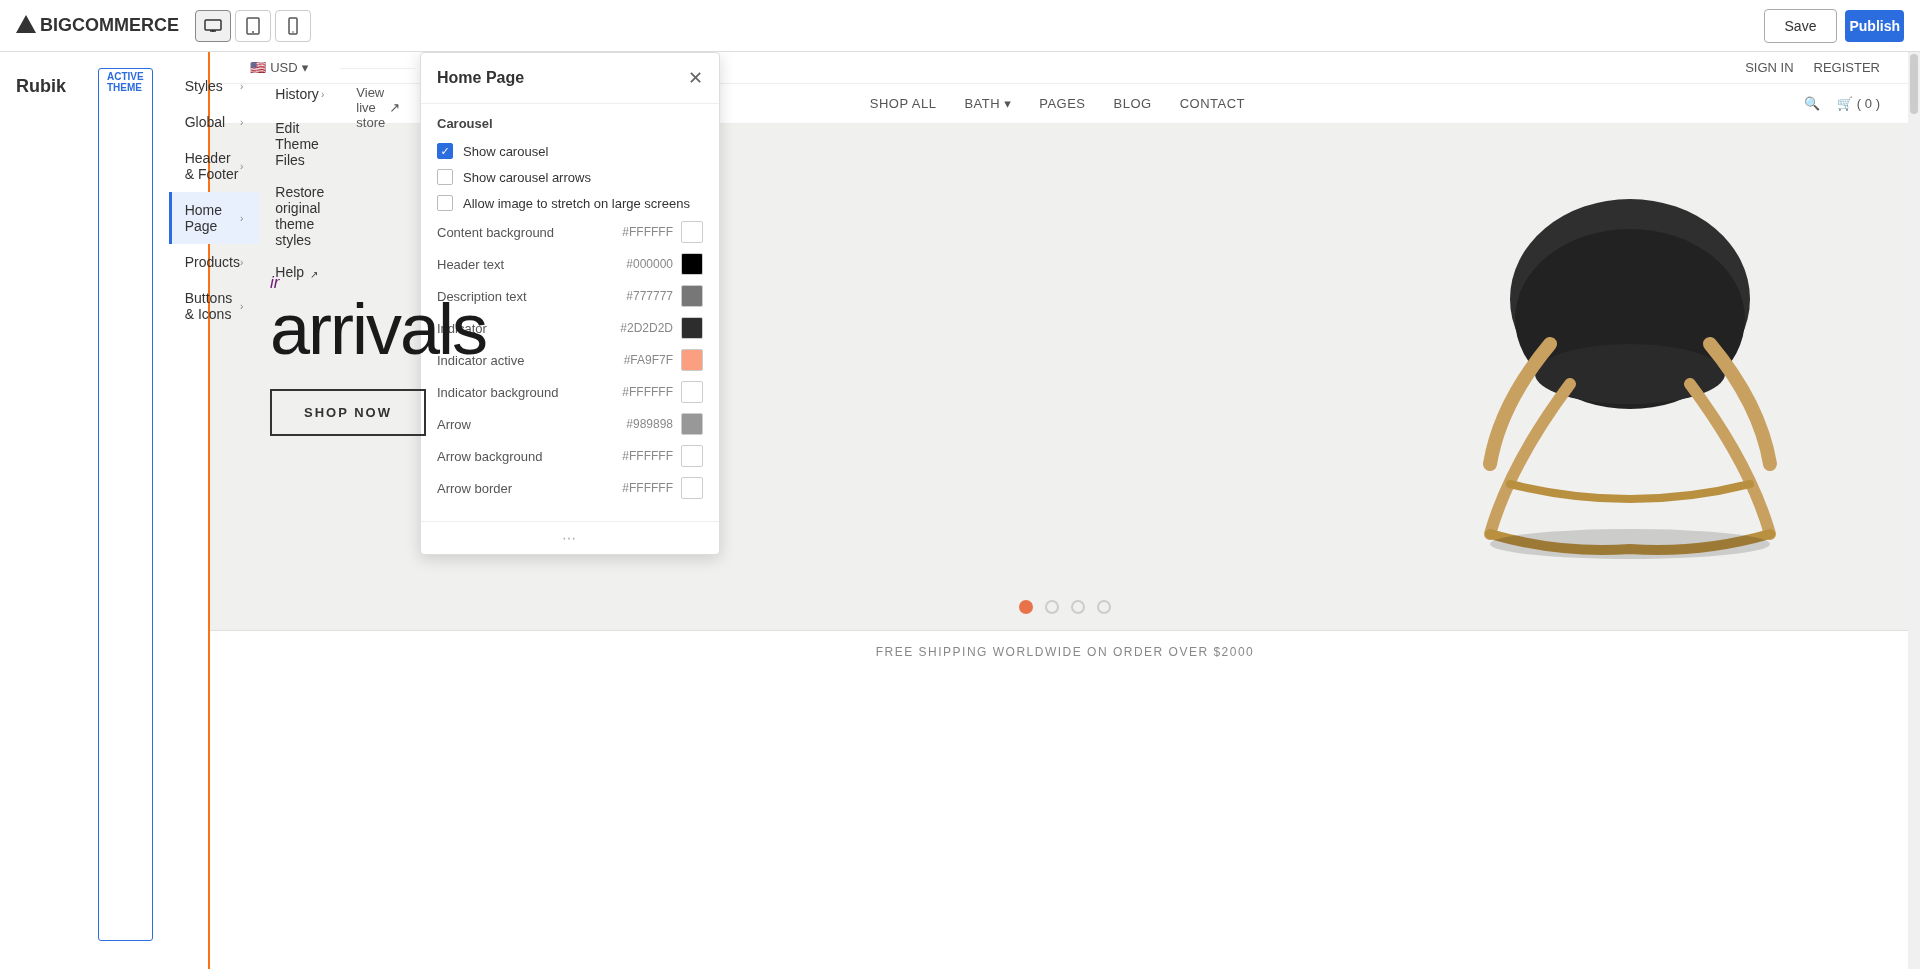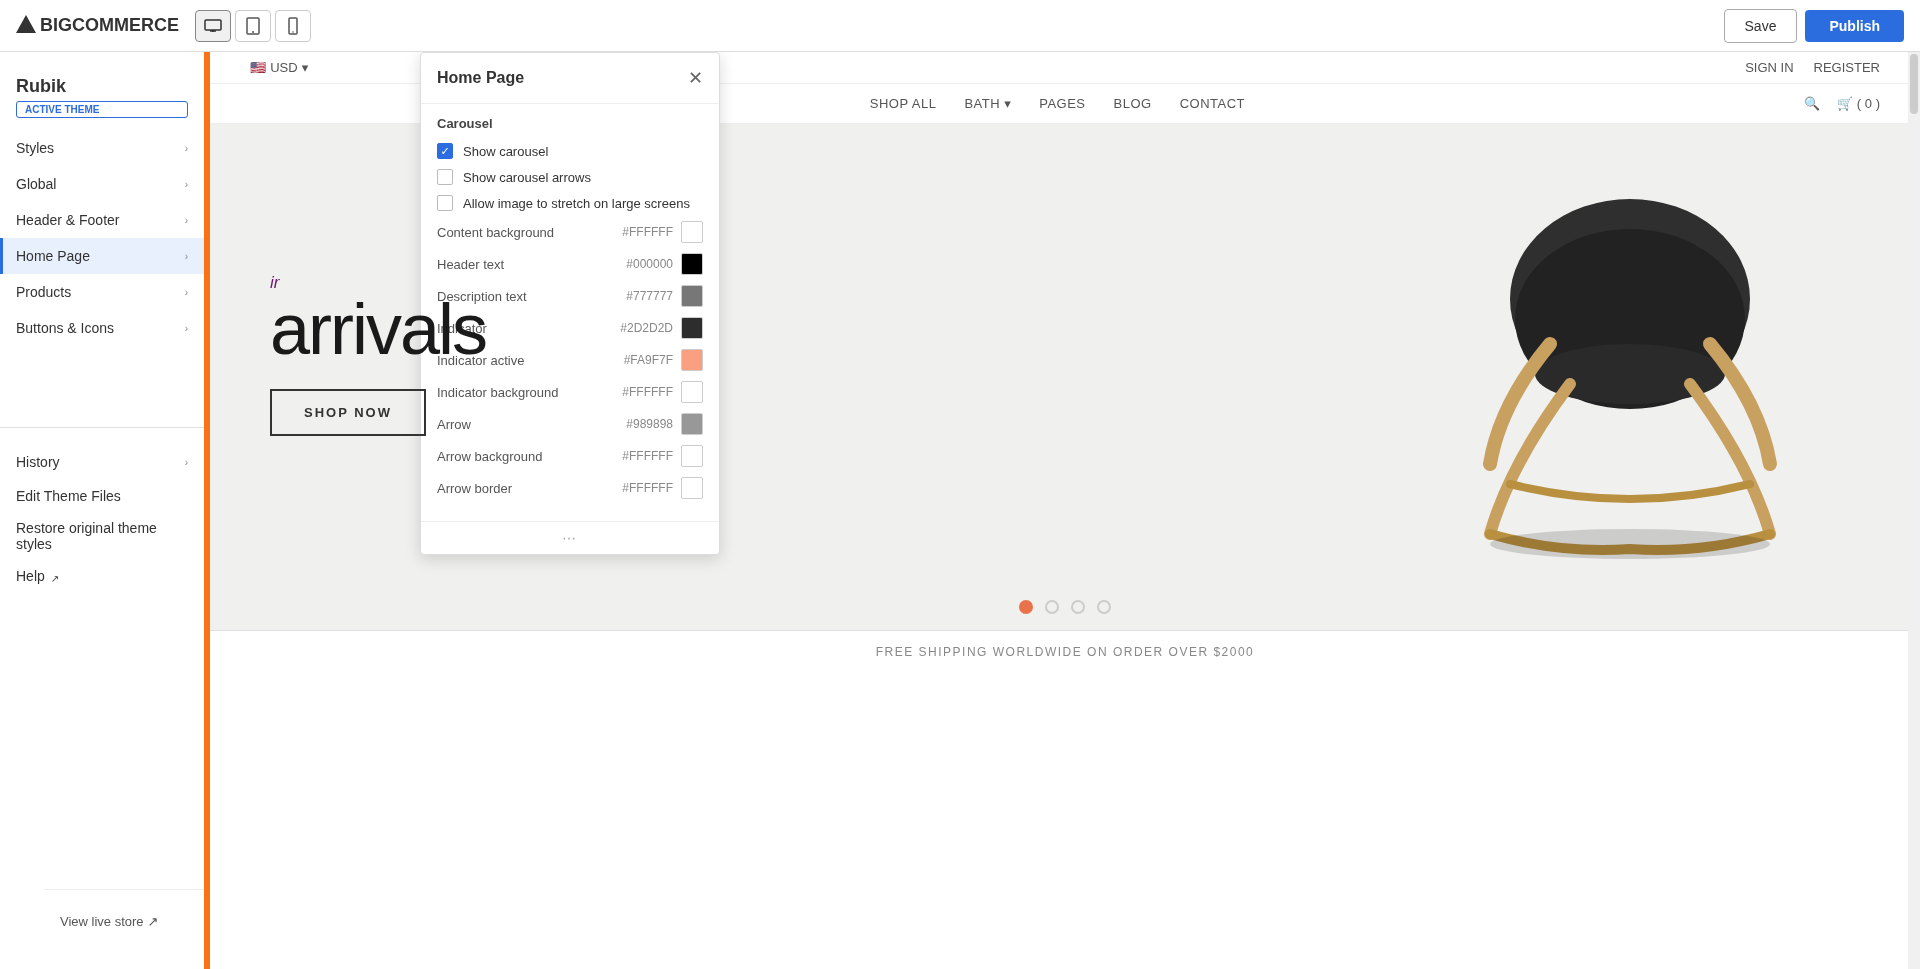--- a/index.html
+++ b/index.html
@@ -19,31 +19,31 @@
       width: 36px; height: 32px; display: flex; align-items: center; justify-content: center;
       border: 1px solid #ccc; border-radius: 4px; cursor: pointer; background: #fff;
     }
     .device-btn.active { background: #f0f0f0; border-color: #888; }
     .topbar-right { display: flex; align-items: center; gap: 8px; }
     .btn-save {
       padding: 8px 20px; border: 1px solid #aaa; background: #fff; border-radius: 4px;
       cursor: pointer; font-size: 14px; color: #333;
     }
     .btn-publish {
-      padding: 8px 24px; border: none; background: #2b6cde; border-radius: 4px;
+      padding: 8px 4px; border: none; background: #2b6cde; border-radius: 4px;
       cursor: pointer; font-size: 14px; color: #fff; font-weight: 600;
     }
 
     
     .main-layout { display: flex; height: calc(969px - 52px); }
 
     
     .sidebar {
-      width: 210px; background: #fff; border-right: 6px solid #f97316;
-      display: flex; flex-direction: column; padding: 16px 0; flex-shrink: 0;
+      width: 210px; background: #fff; border-right: 2px solid #f97316;
+      display: flex; flex-direction: row; padding: 16px 0; flex-shrink: 0;
       position: relative; z-index: 50;
     }
     .sidebar-theme-name { padding: 8px 16px 4px; font-size: 18px; font-weight: 700; color: #333; }
     .active-theme-badge {
       margin: 0 16px 12px; display: inline-block; padding: 2px 8px;
       border: 1px solid #2b6cde; color: #2b6cde; border-radius: 3px; font-size: 10px; font-weight: 600;
     }
     .sidebar-nav { flex: 1; }
     .sidebar-item {
       display: flex; align-items: center; justify-content: space-between;
@@ -262,21 +262,21 @@
       <div class="sidebar-link">
         <span>Restore original theme styles</span>
       </div>
       <div class="sidebar-link">
         <span>Help</span>
         <span class="external-icon">↗</span>
       </div>
     </div>
 
     <div style="flex:1"></div>
-    <div style="padding: 24px 16px; border-top: 1px solid #eee; margin-left: 44px;">
+    <div style="padding: 16px 16px; border-top: 1px solid #eee;">
       <div class="view-live">
         <span>View live store</span>
         <span>↗</span>
       </div>
     </div>
   </div>
 
   <div class="preview-area">
 
     <div class="store-preview">

